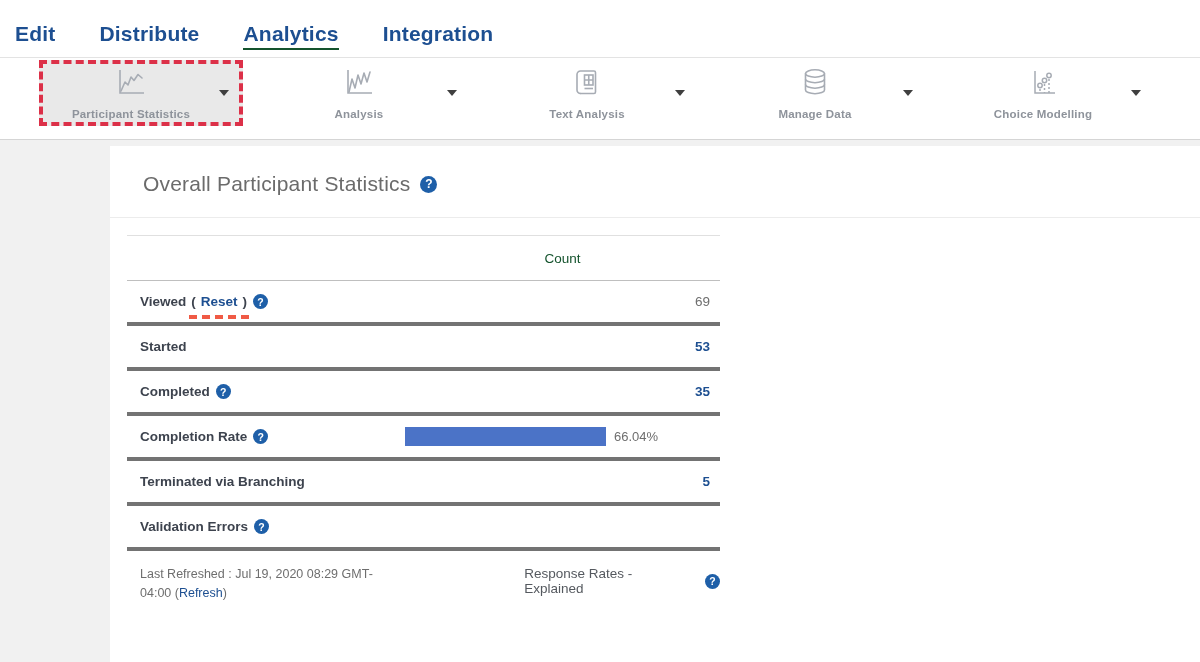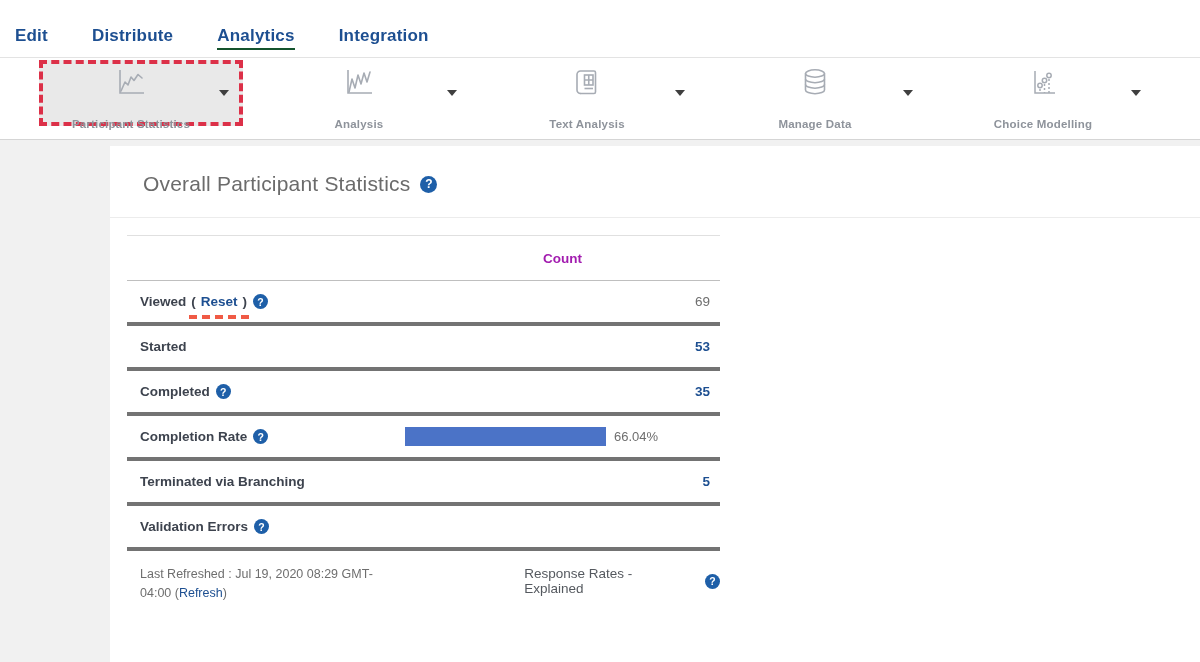--- a/index.html
+++ b/index.html
@@ -6,40 +6,40 @@
   html,body { width:1200px; height:662px; overflow:hidden; }
   body { background:#f1f1f1; font-family:"Liberation Sans", sans-serif; }
 
   
   .topnav {
     background:#ffffff; height:57px;
     display:flex; align-items:flex-end; gap:44px;
     padding:0 0 7px 15px;
   }
   .nav-item {
-    color:#1d4f91; font-size:17px; font-weight:700;
+    color:#1d4f91; font-size:21px; font-weight:700;
     padding-bottom:4px; cursor:pointer; letter-spacing:.2px;
   }
   .nav-item.active { border-bottom:2px solid #14532d; padding-bottom:2px; }
 
   
   .toolbar {
     background:#ffffff; height:83px;
     border-top:1px solid #e3e3e3; border-bottom:1px solid #d5d5d5;
     display:flex; padding-left:17px;
   }
   .tool-group { flex:0 0 228px; position:relative; height:100%; }
   .sel-box {
     position:absolute; left:22px; right:2px; top:2px; bottom:13px;
     background:#e9e9e9; border:4px dashed #dc3048; z-index:0;
   }
   .tool-btn {
     position:absolute; inset:0; z-index:1;
     display:flex; flex-direction:column; align-items:center;
-    padding-top:8px; gap:20px; cursor:pointer;
+    padding-top:8px; gap:10px; cursor:pointer;
   }
   .tool-label { font-size:11.5px; font-weight:600; color:#8e939b; letter-spacing:.2px; }
   .tool-icon svg { display:block; }
   .caret {
     position:absolute; right:16px; top:32px; z-index:1; cursor:pointer;
     width:0; height:0;
     border-left:5px solid transparent; border-right:5px solid transparent;
     border-top:6px solid #3f3f3f;
   }
 
@@ -72,21 +72,21 @@
   .cell-label {
     flex:1; display:flex; align-items:center;
     padding-left:13px; font-size:13.5px; font-weight:700; color:#3d434e;
   }
   .cell-label .gap { margin-left:6px; }
   .cell-value {
     width:315px; display:flex; align-items:center; justify-content:flex-end;
     padding-right:10px; font-size:13.5px;
   }
   .cell-value.center { justify-content:center; padding-right:0;
-    font-weight:700; color:#a21caf; }
+    font-weight:400; color:#14532d; }
   .cell-value.bar-cell { justify-content:flex-start; padding-right:0; }
   .val-link { color:#1d4f91; font-weight:700; }
   .val-muted { color:#6e6e6e; font-weight:400; }
 
   .link { color:#1d4f91; text-decoration:none; cursor:pointer; }
 
   .reset-wrap { position:relative; margin-left:5px; display:inline-flex; gap:5px; }
   .reset-underline {
     position:absolute; left:-2px; right:-2px; bottom:-10px; height:0;
     border-bottom:4.5px dashed #f05a45;

